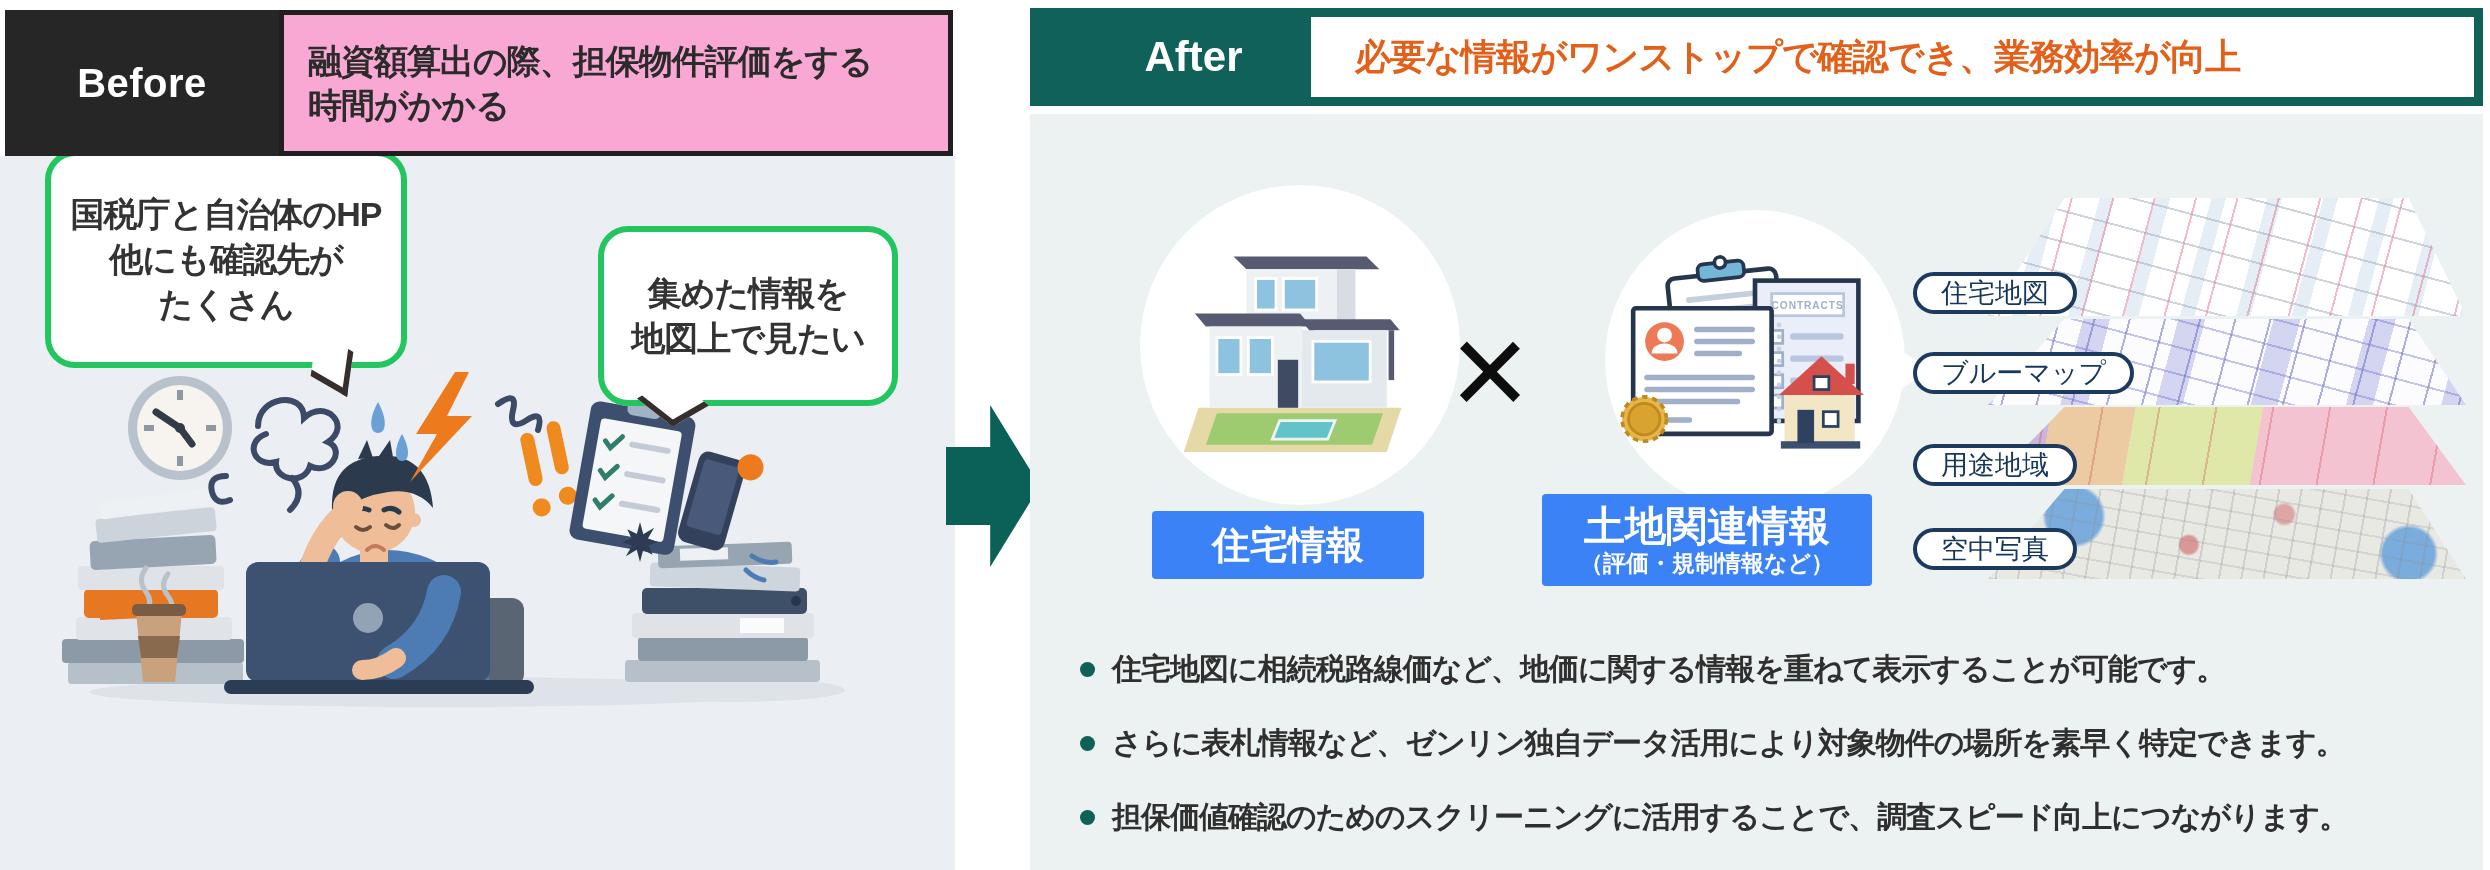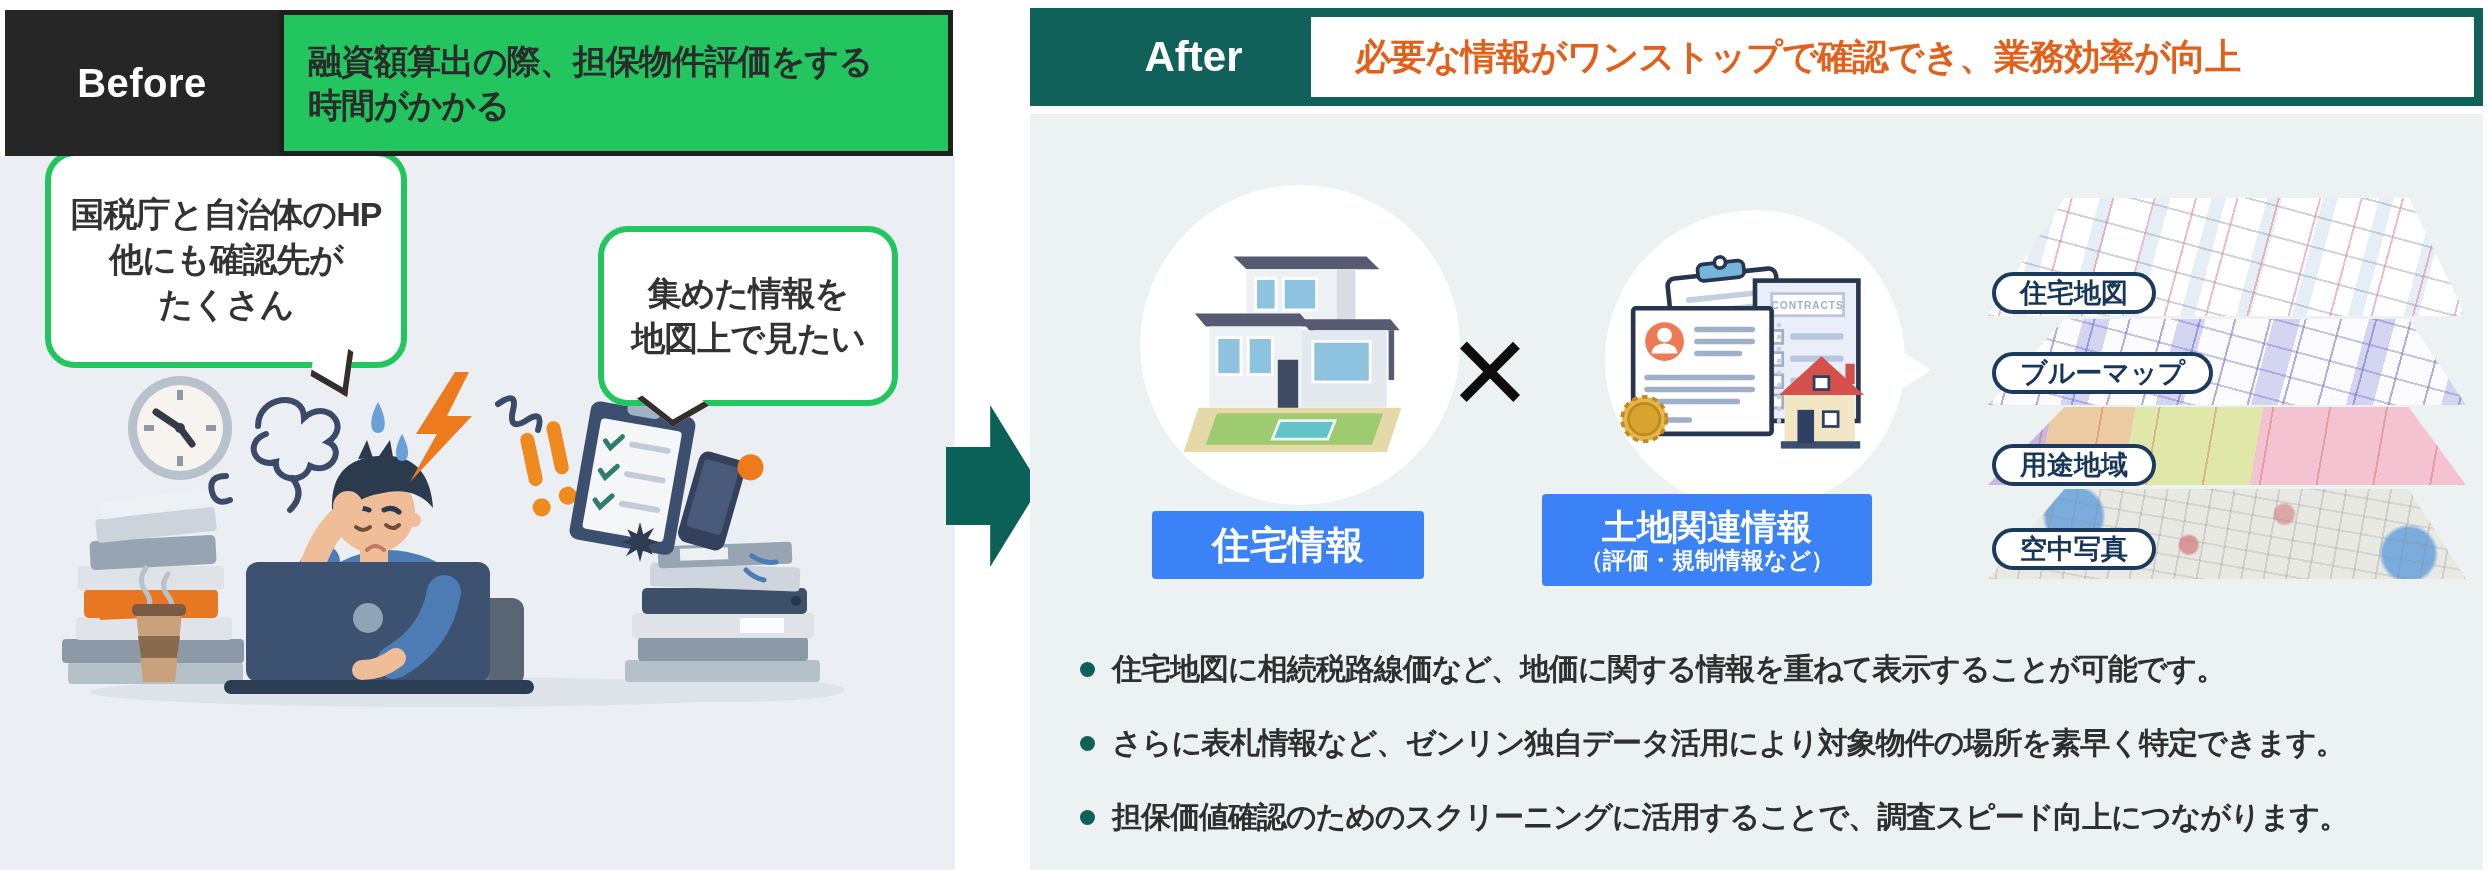--- a/index.html
+++ b/index.html
@@ -8,21 +8,21 @@
     font-family:"Liberation Sans","DejaVu Sans",sans-serif;
   }
   
   .panel-before{position:absolute;left:0;top:156px;width:955px;height:714px;background:#ebeff3;}
   .before-chip{
     position:absolute;left:5px;top:10px;width:274px;height:146px;background:#262626;
     display:flex;align-items:center;justify-content:center;color:#fff;
     font-size:40px;font-weight:700;letter-spacing:.5px;z-index:4;
   }
   .before-headline{
-    position:absolute;left:279px;top:10px;width:674px;height:146px;background:#22c55e;
+    position:absolute;left:279px;top:10px;width:674px;height:146px;background:#f9a8d4;
     border:5px solid #1f1f1f;box-sizing:border-box;z-index:4;
     display:flex;flex-direction:column;justify-content:center;padding-left:24px;
     font-size:34px;font-weight:800;line-height:44px;color:#2b2b2b;letter-spacing:-1px;
   }
   .bubble{
     position:absolute;background:#fff;border:6px solid #22c55e;border-radius:30px;
     display:flex;flex-direction:column;align-items:center;justify-content:center;
     font-size:34px;font-weight:800;line-height:45px;color:#333;text-align:center;
     box-sizing:border-box;z-index:3;letter-spacing:-1px;
   }
@@ -63,21 +63,21 @@
     display:flex;align-items:center;justify-content:center;
     font-size:135px;font-weight:400;color:#0d0d0d;line-height:1;
   }
   .teal-label{
     position:absolute;background:#3b82f6;border-radius:4px;color:#fff;
     display:flex;flex-direction:column;align-items:center;justify-content:center;
     font-weight:800;text-align:right;box-sizing:border-box;
   }
   .label-housing{left:1152px;top:511px;width:272px;height:68px;font-size:38px;}
   .label-land{left:1542px;top:494px;width:330px;height:92px;line-height:1.15;}
-  .label-land .l1{font-size:35px;}
+  .label-land .l1{font-size:41px;}
   .label-land .l2{font-size:23px;}
   
   .sheet{
     position:absolute;left:1988px;width:478px;
     clip-path:polygon(16% 0,88% 0,100% 100%,0 100%);
   }
   .sheet-1{top:198px;height:118px;background:
     repeating-linear-gradient(105deg, rgba(226,120,150,.5) 0 2px, transparent 2px 40px),
     repeating-linear-gradient(15deg, rgba(160,170,185,.5) 0 2px, transparent 2px 30px),
     repeating-linear-gradient(105deg, rgba(208,224,238,.55) 0 14px, transparent 14px 54px),
@@ -92,24 +92,24 @@
     linear-gradient(100deg, #c9b6da 0 13%, #eccaa2 13% 30%, #dfe7a9 30% 56%, #f4c3d2 56% 100%);}
   .sheet-4{top:489px;height:90px;background:
     repeating-linear-gradient(100deg, rgba(140,140,140,.28) 0 2px, transparent 2px 22px),
     repeating-linear-gradient(10deg, rgba(140,140,140,.22) 0 2px, transparent 2px 18px),
     radial-gradient(circle at 18% 30%, rgba(110,165,220,.9) 0 7%, transparent 8%),
     radial-gradient(circle at 88% 72%, rgba(110,165,220,.9) 0 6%, transparent 7%),
     radial-gradient(circle at 42% 62%, rgba(205,85,85,.55) 0 3%, transparent 4%),
     radial-gradient(circle at 62% 28%, rgba(205,85,85,.45) 0 3%, transparent 4%),
     #e9e9e4;}
   .pill{
-    position:absolute;left:1992px;height:42px;z-index:5;background:#fff;
+    position:absolute;left:1913px;height:42px;z-index:5;background:#fff;
     border:4px solid #1c3a5e;border-radius:999px;color:#17365c;
     display:inline-flex;align-items:center;justify-content:center;
-    padding:12px 24px;font-size:27px;font-weight:700;box-sizing:border-box;white-space:nowrap;
+    padding:12px 24px;font-size:27px;font-weight:400;box-sizing:border-box;white-space:nowrap;
   }
   .pill-1{top:272px;}
   .pill-2{top:352px;}
   .pill-3{top:444px;}
   .pill-4{top:528px;}
   
   .bullets{position:absolute;left:1072px;top:642px;width:1405px;list-style:none;margin:8px;padding:0;}
   .bullets li{display:flex;align-items:flex-start;gap:17px;margin-bottom:36px;}
   .bullets .dot{flex:0 0 15px;width:15px;height:15px;border-radius:50%;background:#0e6156;margin-top:12px;}
   .bullets .btxt{font-size:30px;font-weight:800;color:#2f2f2f;letter-spacing:-1px;line-height:38px;}

